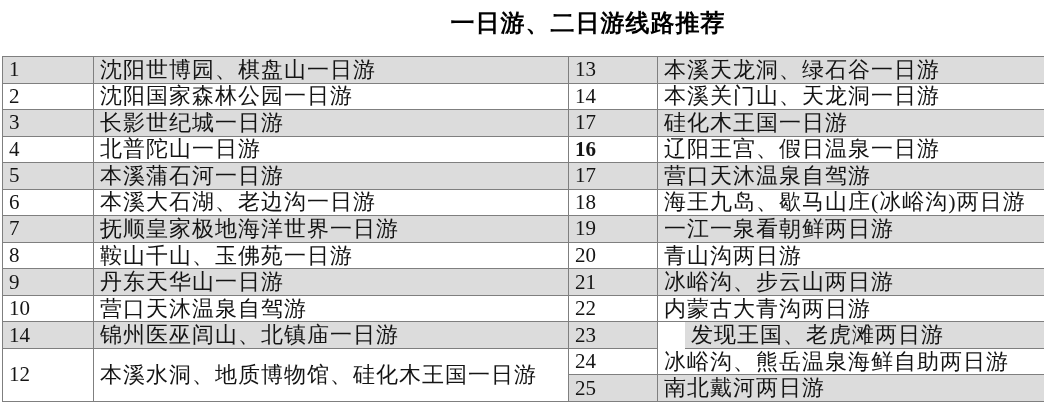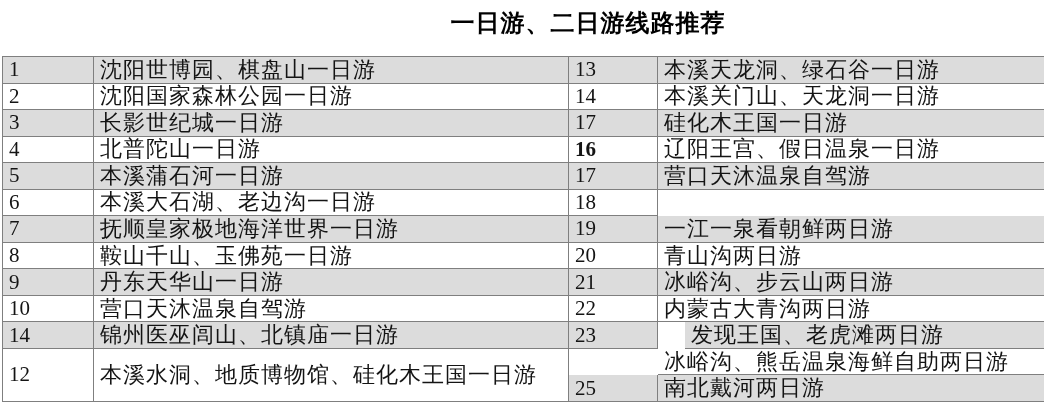--- a/index.html
+++ b/index.html
@@ -104,26 +104,28 @@
     <div class="cell shade" style="grid-area: 1 / 4;">本溪天龙洞、绿石谷一日游</div>
     <div class="cell vline num" style="grid-area: 2 / 3;">14</div>
     <div class="cell" style="grid-area: 2 / 4;">本溪关门山、天龙洞一日游</div>
     <div class="cell shade vline num" style="grid-area: 3 / 3;">17</div>
     <div class="cell shade" style="grid-area: 3 / 4;">硅化木王国一日游</div>
     <div class="cell vline num" style="grid-area: 4 / 3; font-weight: bold;">16</div>
     <div class="cell" style="grid-area: 4 / 4;">辽阳王宫、假日温泉一日游</div>
     <div class="cell shade vline num" style="grid-area: 5 / 3;">17</div>
     <div class="cell shade" style="grid-area: 5 / 4;">营口天沐温泉自驾游</div>
     <div class="cell vline num" style="grid-area: 6 / 3;">18</div>
+    <div class="cell" style="grid-area: 6 / 4;">海王九岛、歇马山庄(冰峪沟)两日游</div>
     <div class="cell shade vline num" style="grid-area: 7 / 3;">19</div>
     <div class="cell shade" style="grid-area: 7 / 4;">一江一泉看朝鲜两日游</div>
     <div class="cell vline num" style="grid-area: 8 / 3;">20</div>
     <div class="cell" style="grid-area: 8 / 4;">青山沟两日游</div>
     <div class="cell shade vline num" style="grid-area: 9 / 3;">21</div>
     <div class="cell shade" style="grid-area: 9 / 4;">冰峪沟、步云山两日游</div>
     <div class="cell vline num" style="grid-area: 10 / 3;">22</div>
     <div class="cell" style="grid-area: 10 / 4;">内蒙古大青沟两日游</div>
     <div class="cell shade vline num" style="grid-area: 11 / 3;">23</div>
     <div class="cell shade" style="grid-area: 11 / 4; margin-left: 27px;">发现王国、老虎滩两日游</div>
+    <div class="cell vline num" style="grid-area: 12 / 3;">24</div>
     <div class="cell" style="grid-area: 12 / 4;">冰峪沟、熊岳温泉海鲜自助两日游</div>
     <div class="cell shade vline num" style="grid-area: 13 / 3;">25</div>
     <div class="cell shade" style="grid-area: 13 / 4;">南北戴河两日游</div>
   </div>
 
 </body></html>

